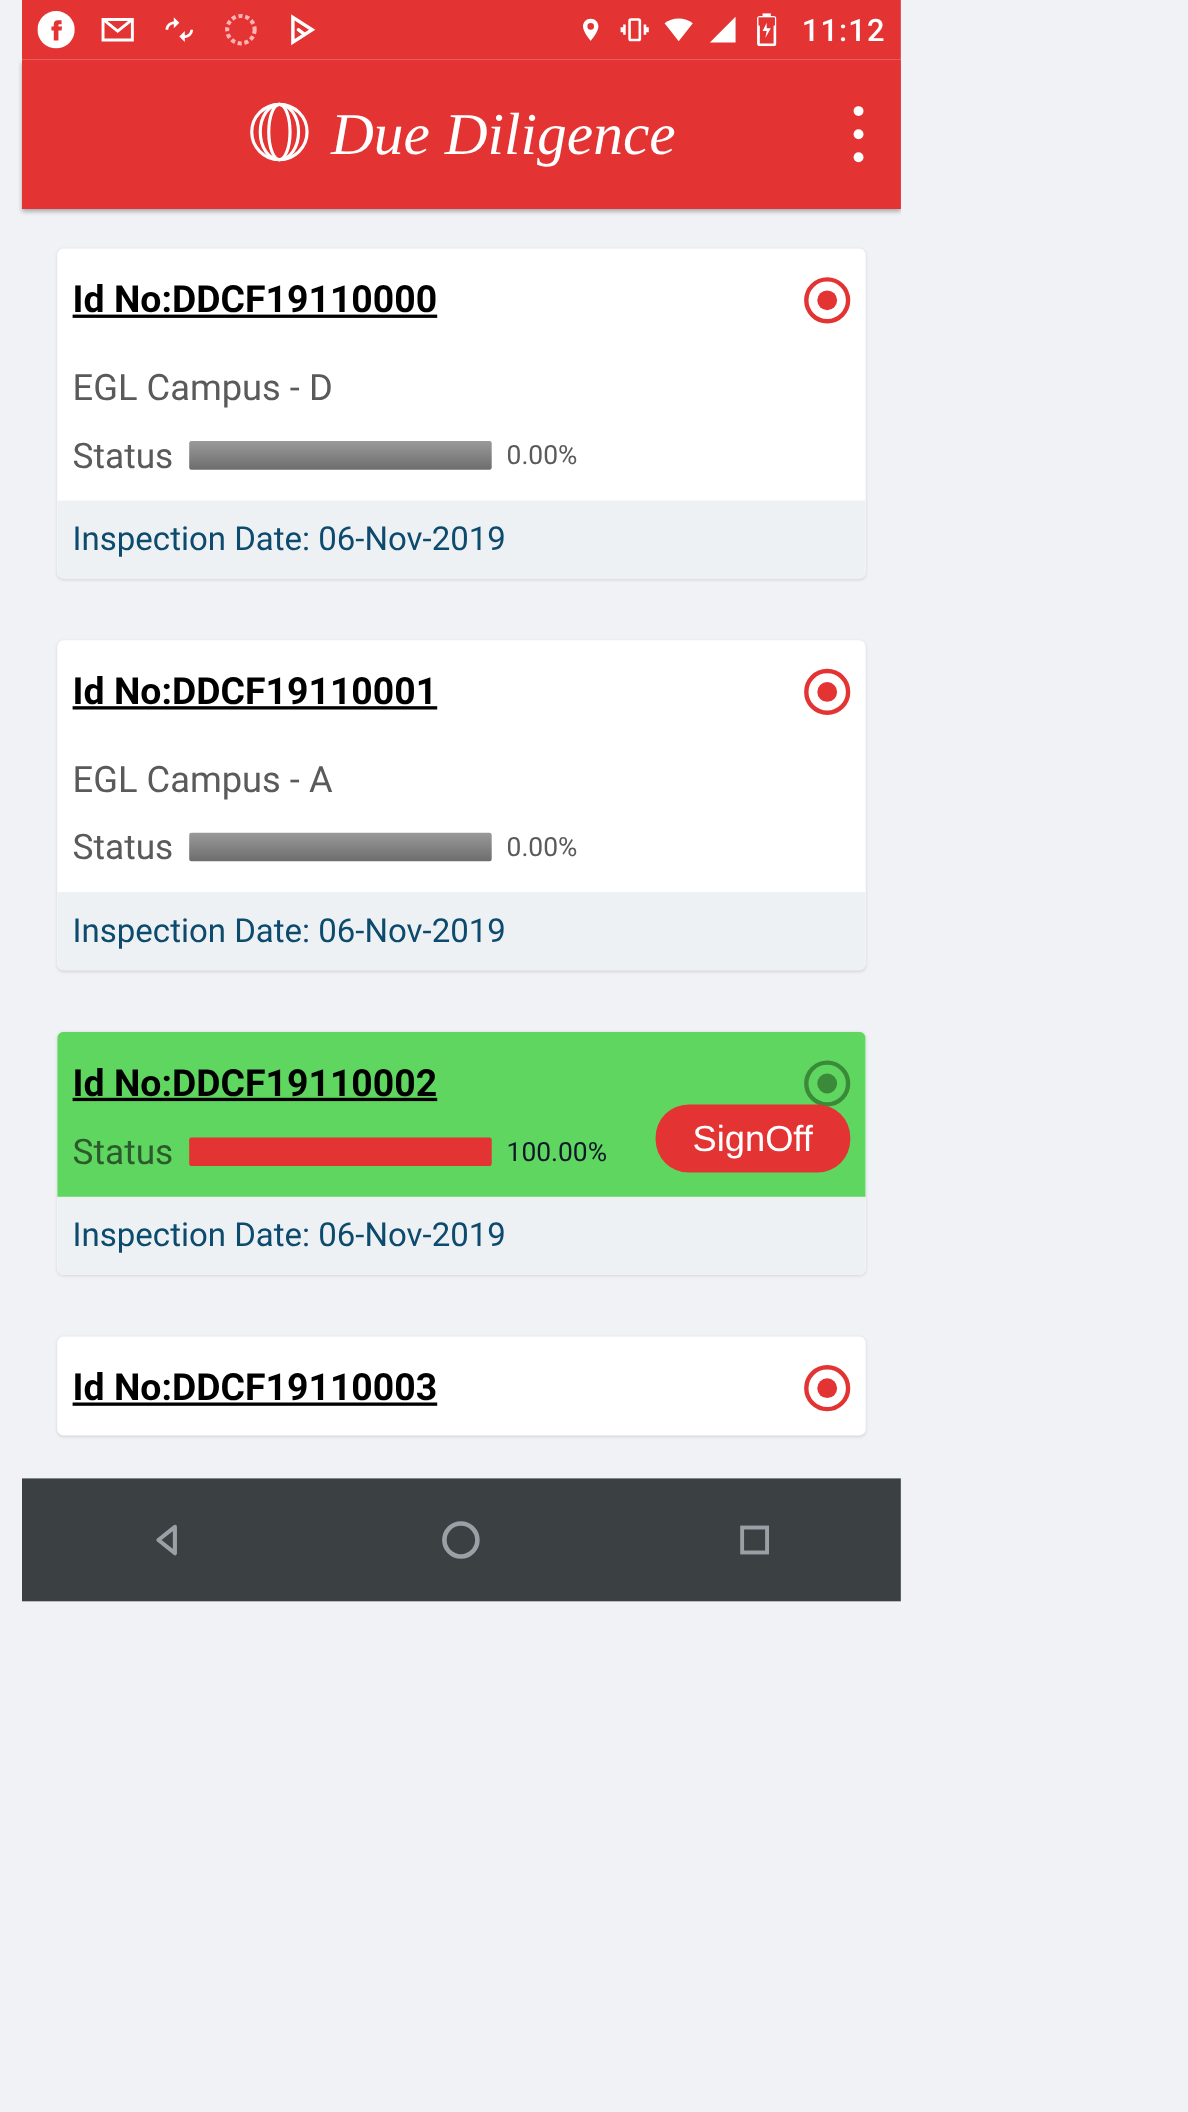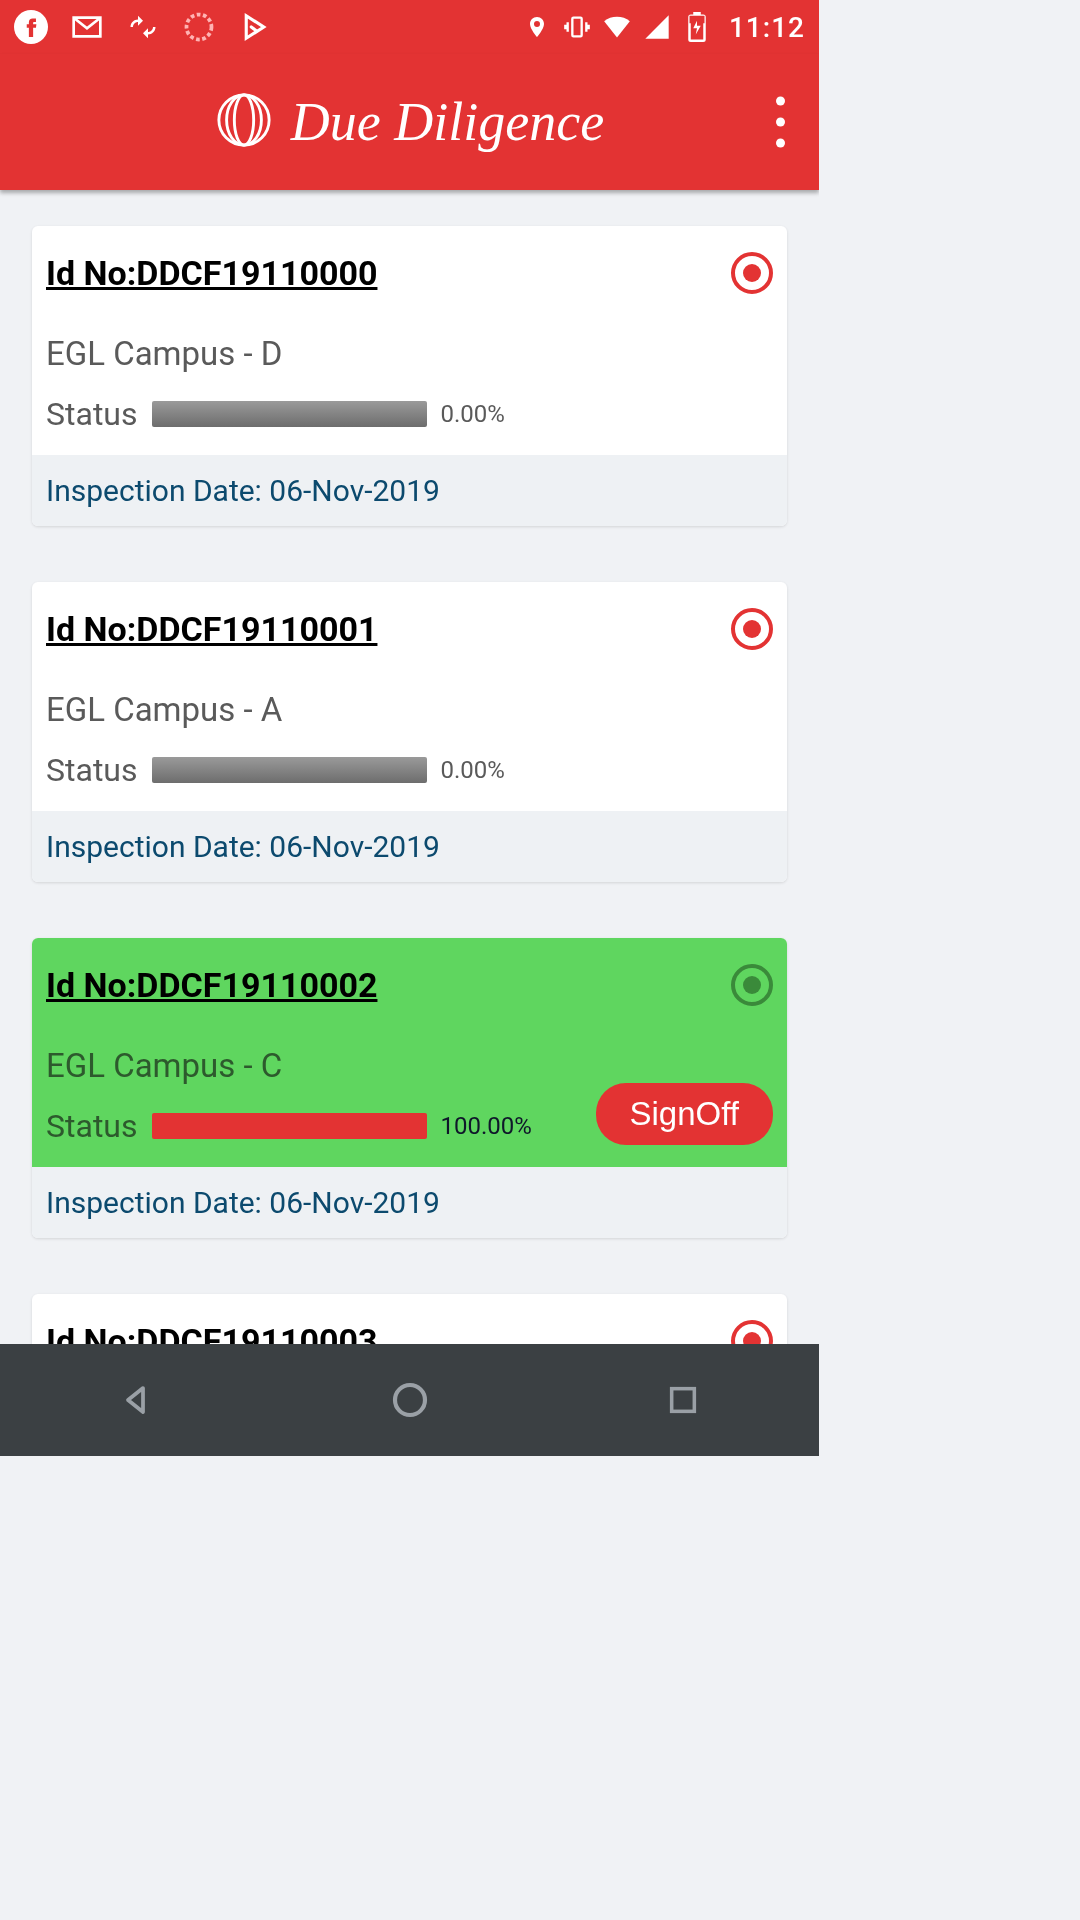--- a/index.html
+++ b/index.html
@@ -1,17 +1,17 @@
 <!DOCTYPE html>
 <html><head>
 <meta charset="utf-8">
 <style>
   * { box-sizing: border-box; margin: 0; padding: 0; }
   html, body { width: 819px; height: 1456px; font-family: -apple-system, BlinkMacSystemFont, "Segoe UI", Roboto, sans-serif; background: #f0f2f5; overflow: hidden; }
-  .screen { width: 819px; height: 1456px; display: flex; flex-direction: column; background: #f0f2f5; }
+  .screen { width: 819px; height: 1456px; display: flex; flex-direction: column; background: #f0f2f5; padding-left: 20px; }
 
   
   .status-bar { height: 54px; background: #e33333; display: flex; align-items: center; justify-content: space-between; padding: 0 14px; color: #fff; }
   .status-left { display: flex; align-items: center; gap: 22px; }
   .status-left .s-icon { width: 34px; height: 34px; display: flex; align-items: center; justify-content: center; }
   .status-right { display: flex; align-items: center; gap: 12px; }
   .status-right .s-icon { width: 28px; height: 30px; display: flex; align-items: center; justify-content: center; }
   .status-time { font-size: 28px; font-weight: 500; letter-spacing: 1px; margin-left: 6px; }
 
   
@@ -174,21 +174,20 @@
         <div class="card-footer">Inspection Date: 06-Nov-2019</div>
       </div>
       <div class="card green">
         <div class="card-body">
           <div class="id-row">
             <div class="id-label">Id No:DDCF19110002</div>
             <div class="radio green">
               <div class="inner"></div>
             </div>
           </div>
-          <div class="campus">EGL Campus - C</div>
           <div class="status-row">
             <div class="status-label">Status</div>
             <div class="progress red"></div>
             <div class="percent">100.00%</div>
           </div>
           <button class="signoff-btn">SignOff</button>
         </div>
         <div class="card-footer">Inspection Date: 06-Nov-2019</div>
       </div>
       <div class="card">

